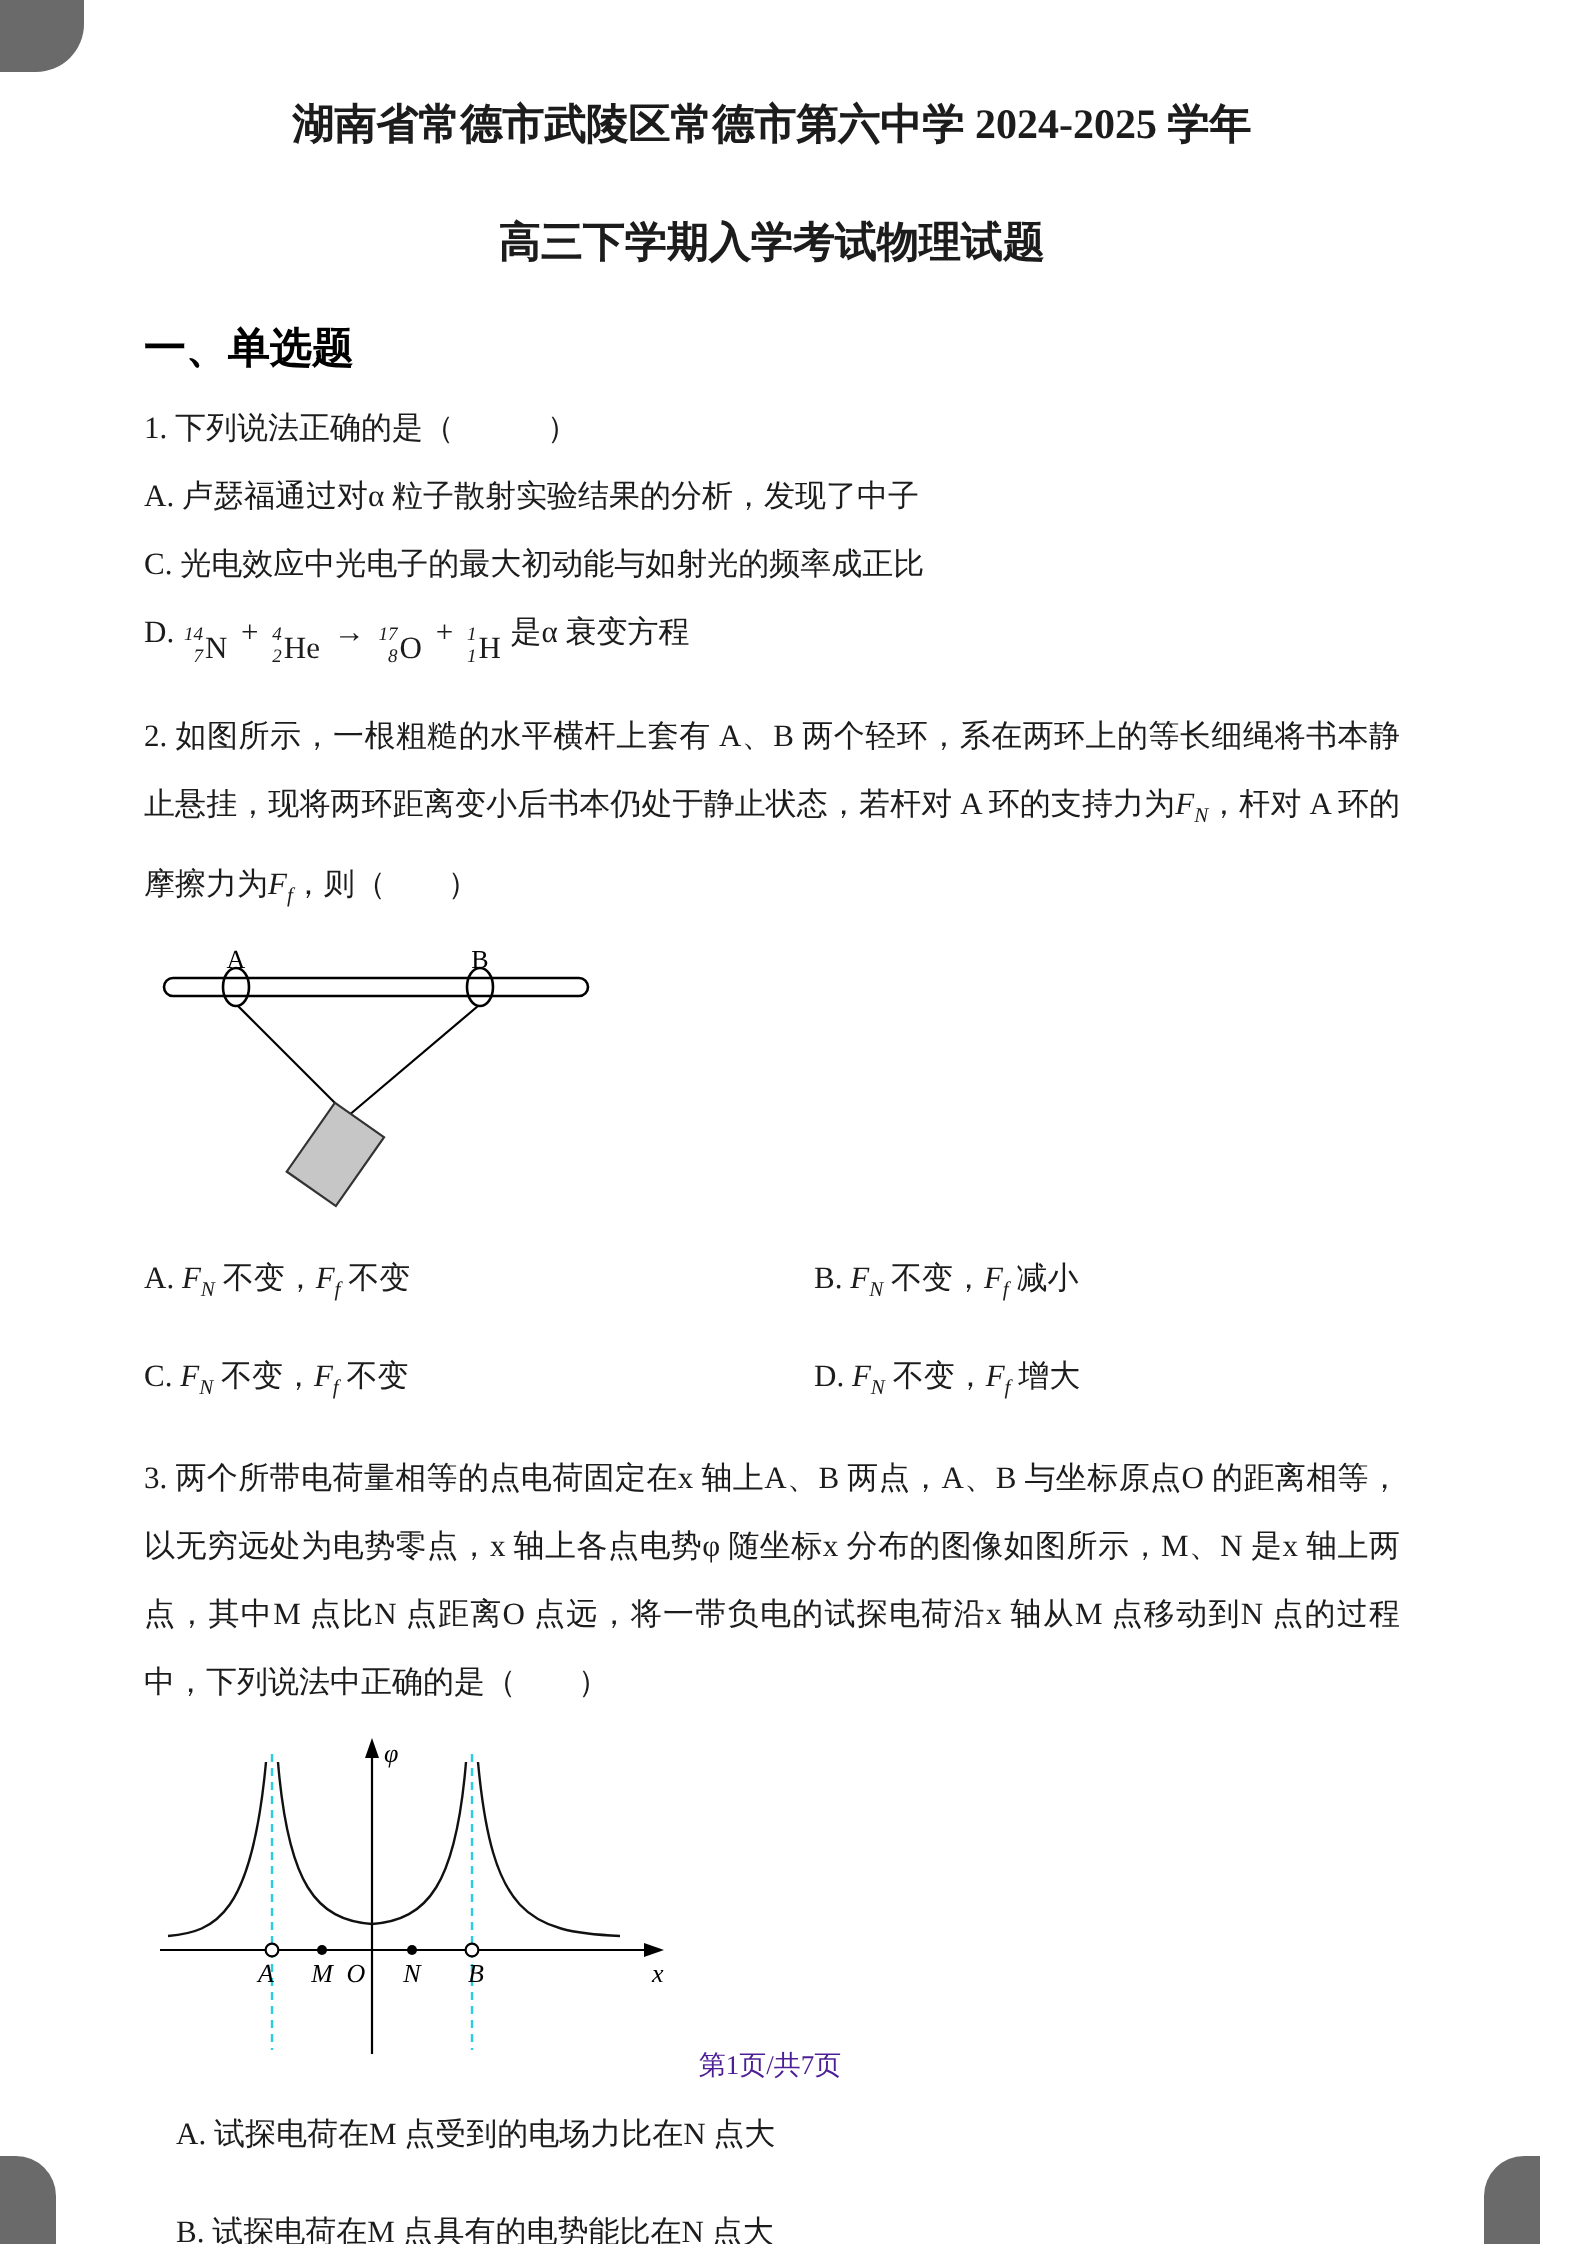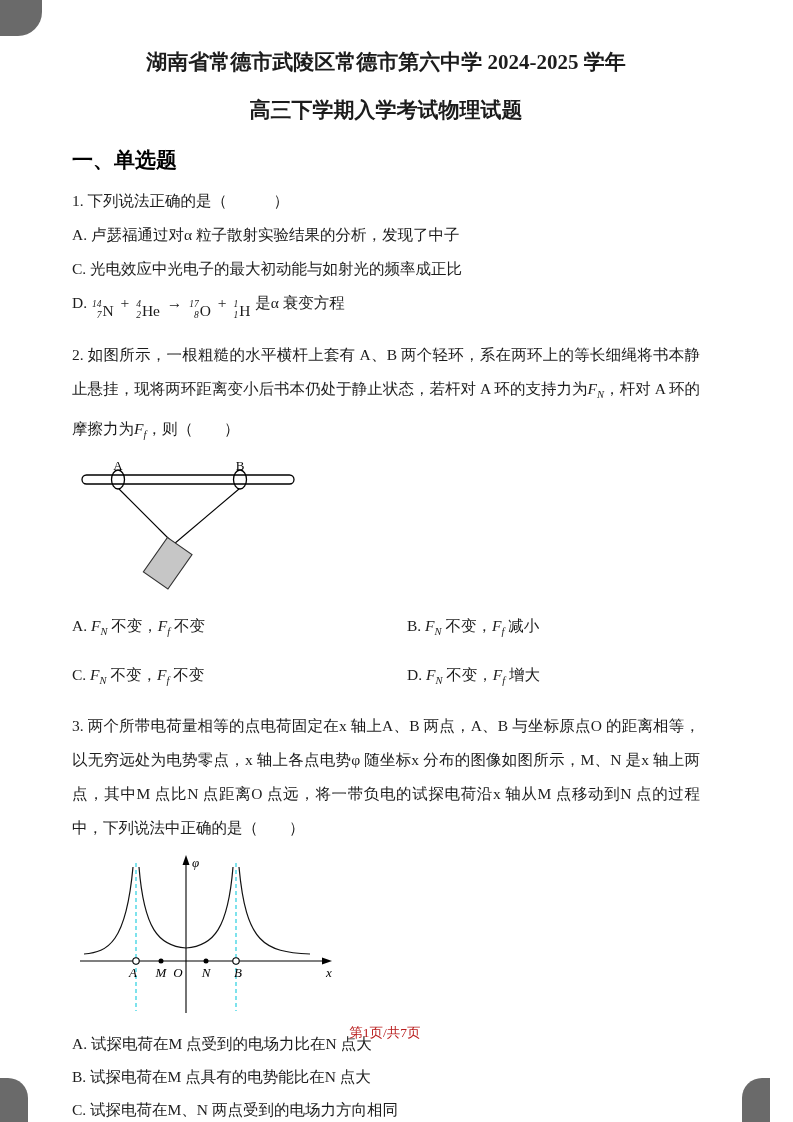--- a/index.html
+++ b/index.html
@@ -12,47 +12,47 @@
     color:#1c1c1c;
   }
   .corner{position:absolute;background:#6a6a6a;}
   .corner.tl{left:0;top:0;width:42px;height:36px;border-bottom-right-radius:24px;}
   .corner.bl{left:0;bottom:0;width:28px;height:44px;border-top-right-radius:20px;}
   .corner.br{right:0;bottom:0;width:28px;height:44px;border-top-left-radius:20px;}
   .content{padding:50px 70px 0 72px;}
   .doc-title{
     text-align:center;font-weight:700;font-size:21px;line-height:1.15;margin:0;
   }
-  .doc-title.t2{margin-top:24px;}
+  .doc-title.t2{margin-top:38px;font-family:Liberation Mono, monospace;}
   .section-heading{
     font-family:"Liberation Sans","DejaVu Sans",sans-serif;
     font-weight:700;font-size:21px;margin-top:24px;color:#000;
   }
   .stem{
     font-size:15.5px;line-height:34px;text-align:justify;margin:10px 0 0 0;
   }
   .opt-line{font-size:15.5px;line-height:34px;margin:0;}
-  .opt-line3{font-size:15.5px;line-height:33px;margin:0;}
+  .opt-line3{font-size:15.5px;line-height:33px;margin:16px;}
   .fvar{font-style:italic;font-family:"Liberation Serif",serif;}
   .fvar sub{font-size:10.5px;font-style:italic;}
   .nuc{display:inline-flex;align-items:center;margin:0 1px;}
   .ss{
     display:inline-flex;flex-direction:column;align-items:flex-end;
     font-size:9.5px;line-height:1.1;transform:translateY(-1px);margin-right:1px;font-style:italic;
   }
   .eqop{margin:0 2px;}
   .fig{margin:8px 0 6px 6px;}
   .fig svg{display:block;}
   .opt-grid{
     display:grid;grid-template-columns:335px 1fr;row-gap:7px;
     font-size:15.5px;line-height:36px;margin-top:10px;
   }
   .footer{
     position:absolute;left:0;top:1024px;width:100%;
-    text-align:center;font-size:13.5px;color:#b91c1c;
+    text-align:center;font-size:13.5px;color:#4c1d95;
   }
   svg text{font-family:"Liberation Serif","DejaVu Serif",serif;}
   .axlabel{font-style:italic;font-size:13px;}
 </style>
 </head>
 <body>
 
 <div class="page">
   <div class="corner tl"></div>
   <div class="corner bl"></div>

